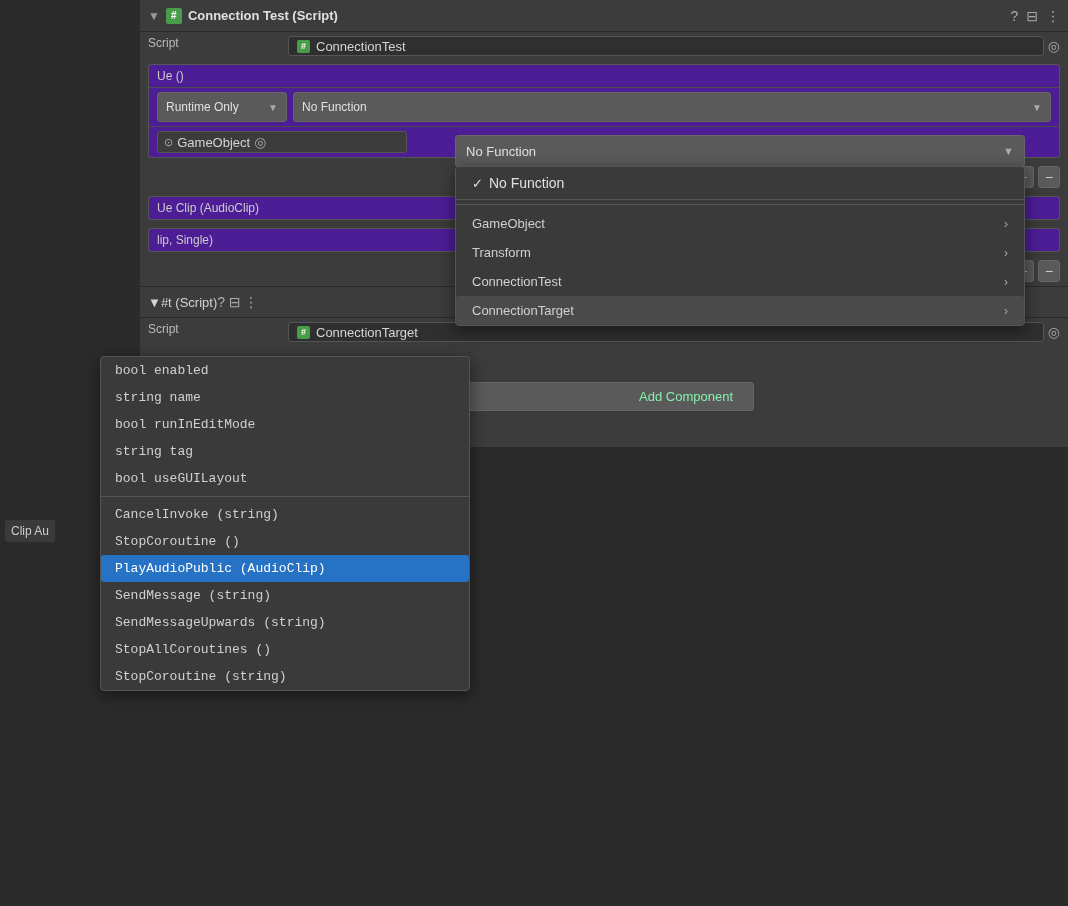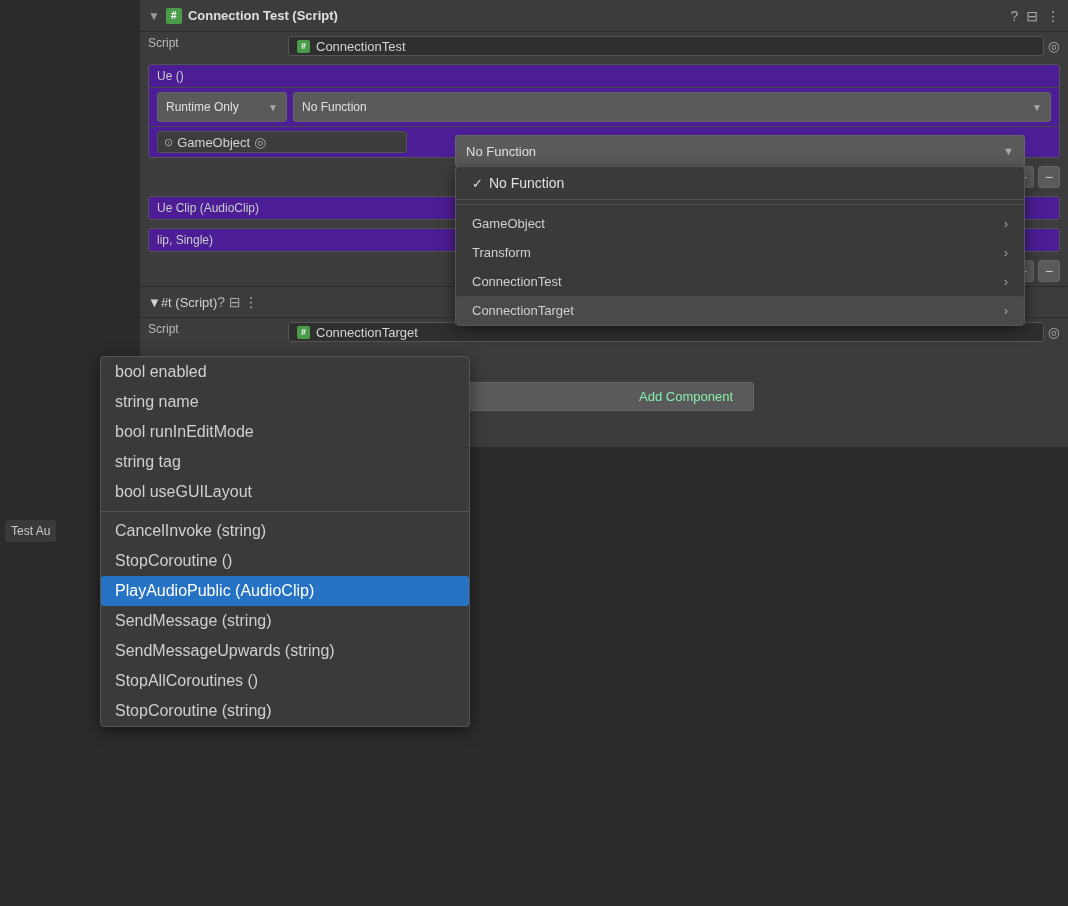--- a/index.html
+++ b/index.html
@@ -291,22 +291,23 @@
       border: 1px solid #555;
       border-radius: 4px;
       box-shadow: 0 4px 16px rgba(0,0,0,0.5);
       z-index: 200;
     }
     .sm-item {
       display: flex;
       align-items: center;
       padding: 6px 14px;
       cursor: pointer;
-      font-size: 16px;
+      font-size: 13px;
       color: #d0d0d0;
+      font-family: Liberation Mono, monospace;
     }
     .sm-item.active {
       background: #2672c4;
       color: #fff;
       border-radius: 3px;
     }
     .sm-divider {
       height: 1px;
       background: #555;
       margin: 4px 0;
@@ -334,21 +335,21 @@
     }
     .no-function-bar .chevron-down {
       color: #aaa;
       font-size: 11px;
     }
   </style>
 </head>
 <body>
 
 <div class="left-sidebar">
-  <div class="mute-label">Test Au</div>
+  <div class="mute-label">Clip Au</div>
 </div>
 
 <div class="inspector-panel">
 
   <div class="component-header">
     <span class="arrow-icon">▼</span>
     <span class="script-icon">#</span>
     <span class="title">Connection Test (Script)</span>
     <div class="header-icons">
       <span class="header-icon-btn">?</span>

